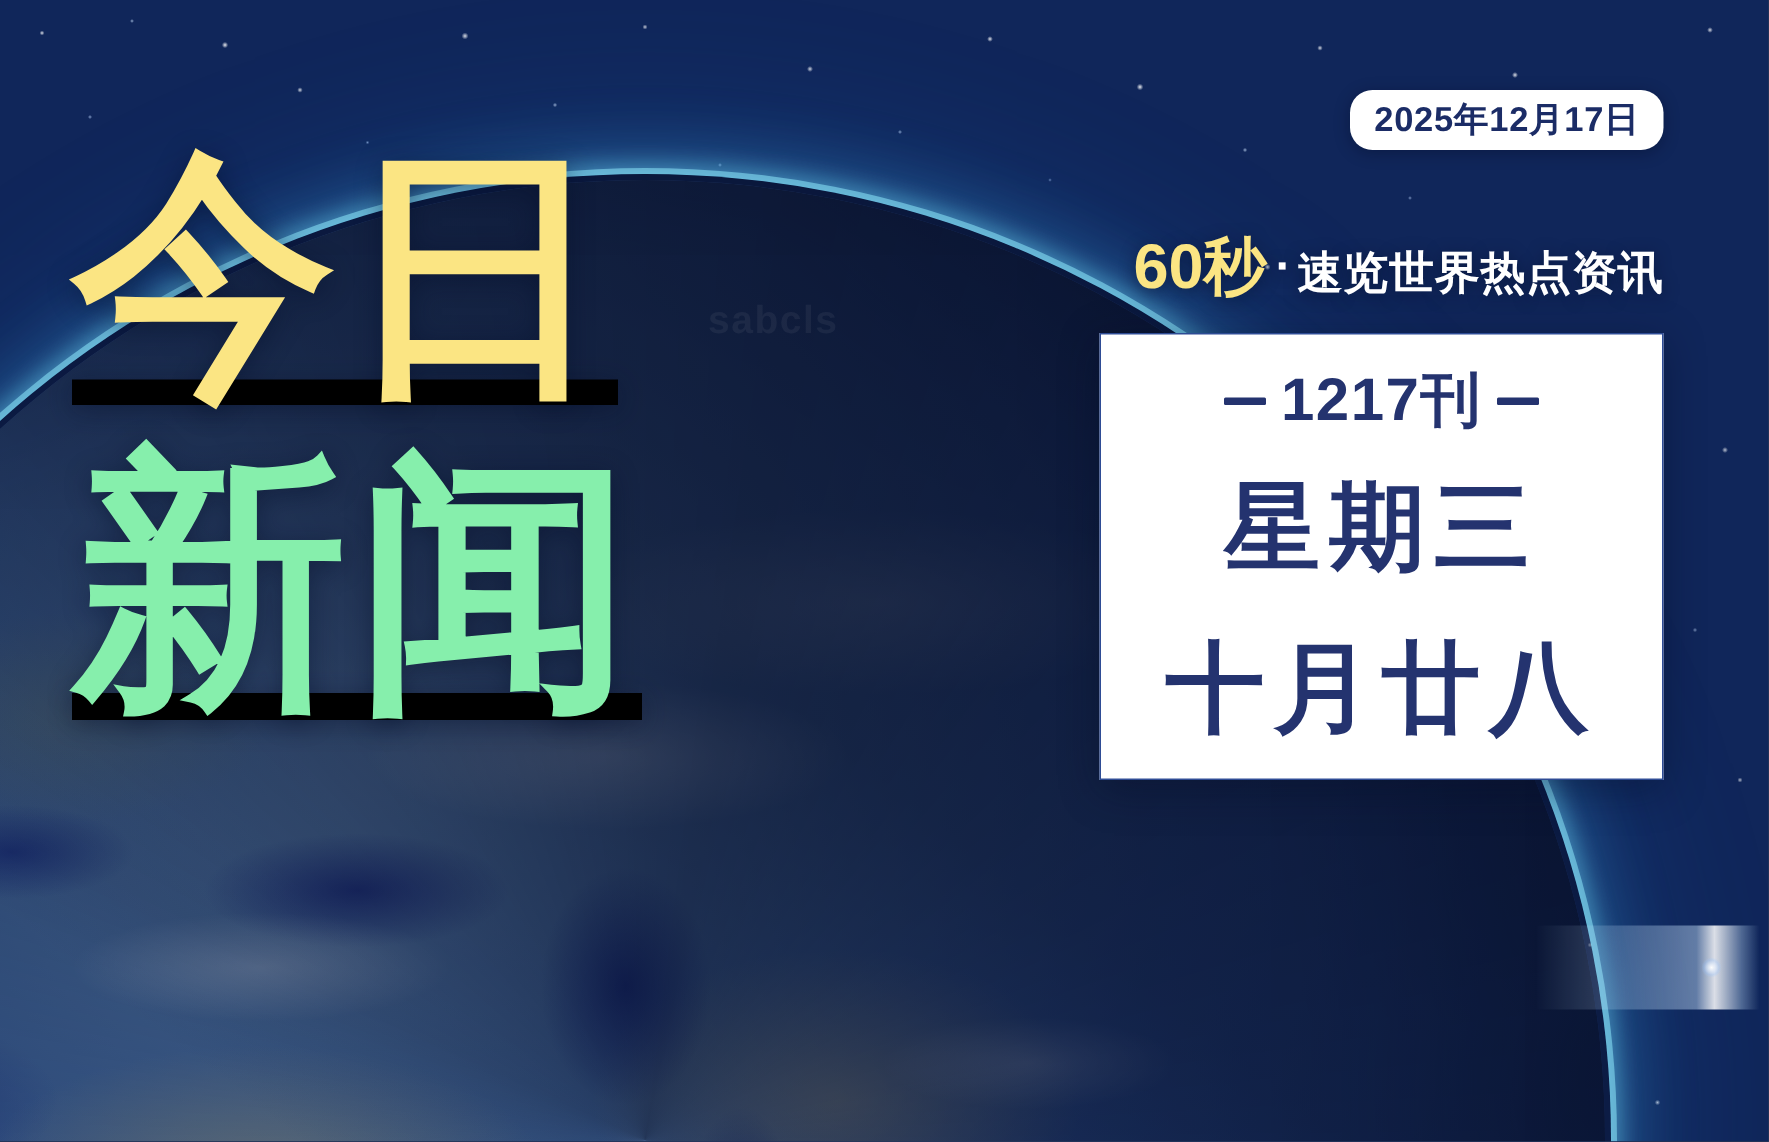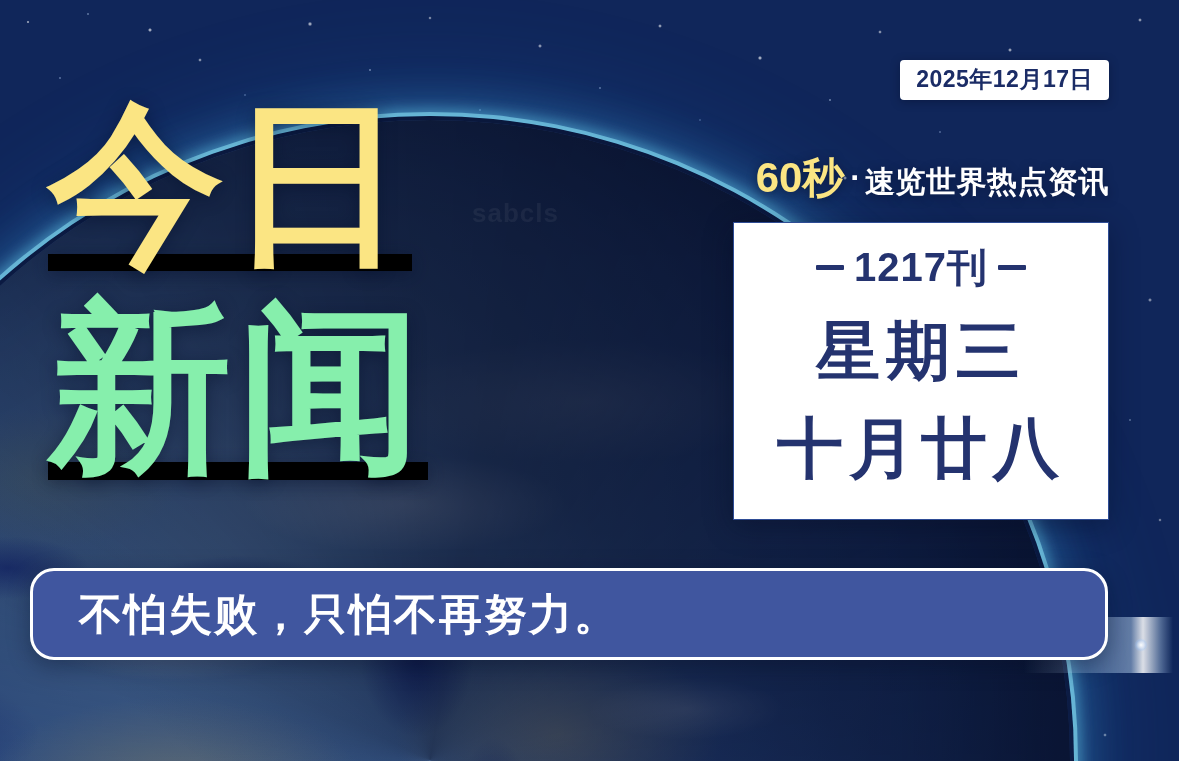--- a/index.html
+++ b/index.html
@@ -220,21 +220,21 @@
 
   .date-badge {
     display: inline-block;
     float: right;
     background: #ffffff;
     color: #1B2C66;
     font-size: 23px;
     font-weight: 700;
     letter-spacing: .5px;
     padding: 7px 16px 8px;
-    border-radius: 4px;
+    border-radius: 15px;
     line-height: 1.1;
     box-shadow: 0 2px 10px rgba(3,10,32,.35);
   }
 
   .tagline {
     clear: both;
     padding-top: 50px;
     text-align: right;
     white-space: nowrap;
     text-shadow: 0 2px 10px rgba(5,14,40,.5);
@@ -301,21 +301,21 @@
     letter-spacing: 6px;
     line-height: 1;
     margin-top: 30px;
     color: #24336F;
   }
   .lunar {
     font-size: 66px;
     font-weight: 700;
     letter-spacing: 6px;
     line-height: 1;
-    margin-top: 32px;
+    margin-top: 42px;
     color: #24336F;
   }
 
   
   .quote-bar {
     position: absolute;
     left: 30px;
     top: 568px;
     width: 1078px;
     height: 92px;
@@ -370,17 +370,14 @@
       <div class="issue-row">
         <span class="issue-dash"></span>
         <span>1217刊</span>
         <span class="issue-dash"></span>
       </div>
       <div class="weekday">星期三</div>
       <div class="lunar">十月廿八</div>
     </div>
   </div>
 
-  <div class="quote-bar">
-    <div class="quote-text">不怕失败，只怕不再努力。</div>
-  </div>
 
 </div>
 
 </body></html>

